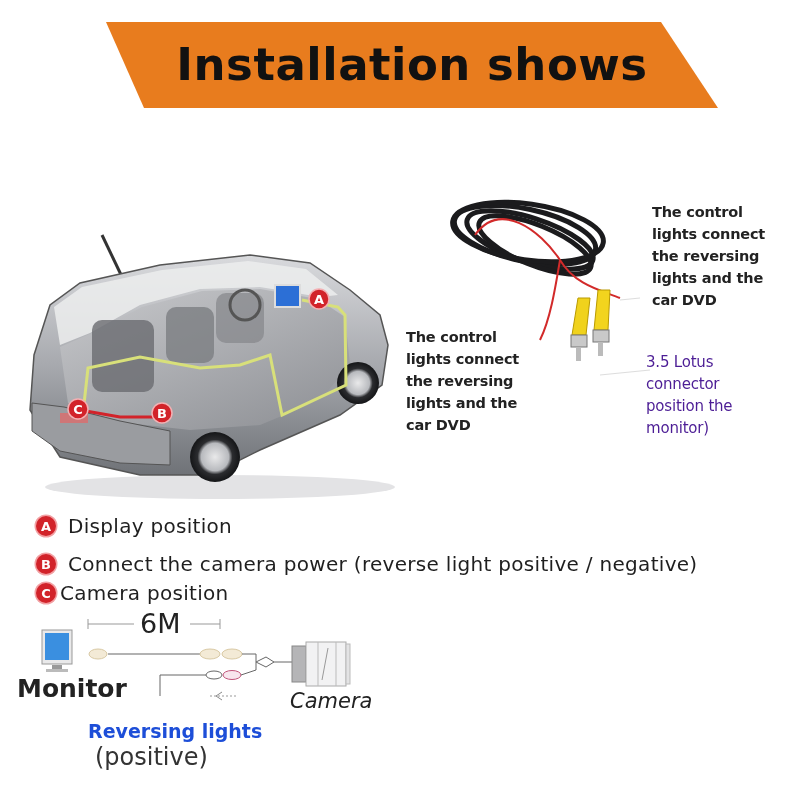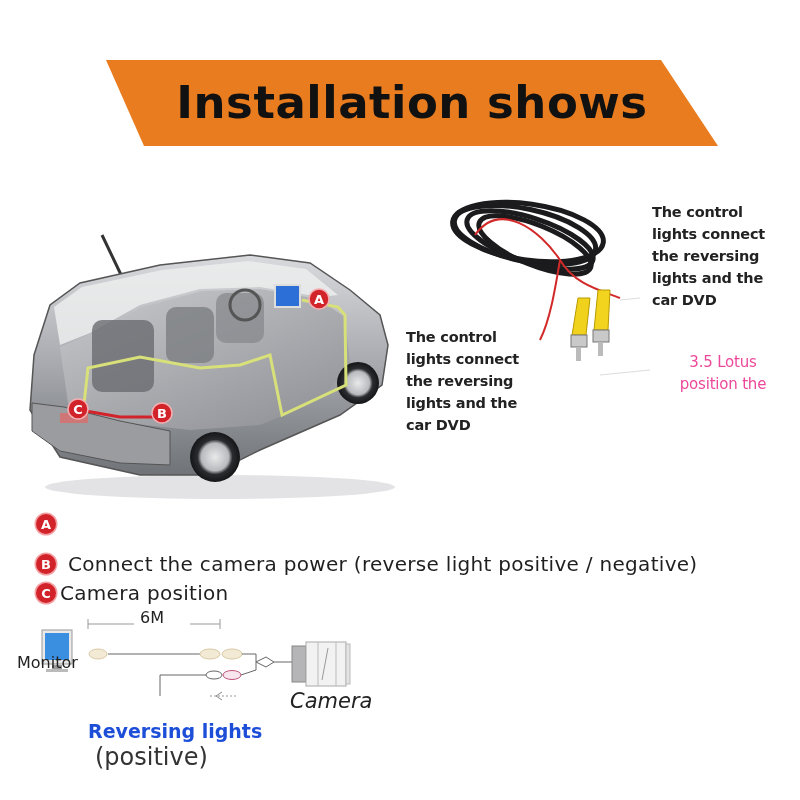--- a/index.html
+++ b/index.html
@@ -1,43 +1,43 @@
 <!DOCTYPE html>
 <html><head>
 <meta charset="utf-8">
 <style>
   * { box-sizing: border-box; margin: 0; padding: 0; }
   html, body { width: 800px; height: 800px; background: #ffffff; overflow: hidden; }
   body { position: relative; font-family: "DejaVu Sans", sans-serif; color: #1a1a1a; }
 
-  .banner { position: absolute; left: 106px; top: 22px; width: 612px; height: 75px; margin-top: 38px; }
+  .banner { position: absolute; left: 106px; top: 22px; width: 612px; height: 75px; }
   .banner svg { position: absolute; left: 0; top: 0; }
   .banner-title { position: absolute; left: 0; top: 0; width: 100%; height: 86px; line-height: 86px; text-align: center;
     font-family: "DejaVu Sans", sans-serif; font-weight: bold; font-size: 45px; color: #111; letter-spacing: 0.5px; padding-left: 0px; }
 
   .note { position: absolute; font-size: 14.5px; line-height: 22px; font-weight: bold; color: #222; letter-spacing: -0.2px; }
   .note-right { left: 652px; top: 201px; width: 150px; }
   .note-mid { left: 406px; top: 326px; width: 140px; }
-  .note-lotus { left: 646px; top: 351px; width: 154px; font-weight: normal; font-size: 15px; color: #ec4899; text-align: center; }
+  .note-lotus { left: 646px; top: 351px; width: 154px; font-weight: normal; font-size: 15px; color: #4c1d95; }
 
   .scene { position: absolute; }
 
   .legend { position: absolute; left: 36px; top: 511px; }
   .legend-row { position: absolute; left: 0; display: flex; align-items: center; white-space: nowrap; }
   .badge { width: 20px; height: 20px; border-radius: 50%; background: #d2232a; color: #fff; font-weight: bold; font-size: 13px;
     display: flex; align-items: center; justify-content: center; box-shadow: 0 0 0 1.5px #f2a0a3; flex: none; }
   .legend-text { font-size: 20px; color: #1f1f1f; margin-left: 12px; letter-spacing: 0.3px; }
   .row-a { top: 3px; }
   .row-b { top: 41px; }
   .row-c { top: 70px; }
   .row-c .legend-text { margin-left: 4px; }
 
   .dlabel { position: absolute; font-size: 18px; color: #222; white-space: nowrap; }
-  .d-6m { left: 140px; top: 608px; font-size: 16px; }
-  .d-monitor { left: 17px; top: 653px; font-size: 16px; }
+  .d-6m { left: 140px; top: 608px; font-size: 27px; }
+  .d-monitor { left: 17px; top: 674px; font-size: 25px; font-weight: bold; }
   .d-camera { left: 290px; top: 689px; font-size: 21px; font-style: italic; }
   .d-rev { left: 88px; top: 720px; font-size: 19px; font-weight: bold; color: #1d4ed8; }
   .d-pos { left: 95px; top: 743px; font-size: 24px; color: #333; }
 </style>
 </head>
 <body>
 
 <div class="banner">
   <svg width="612" height="86" viewBox="0 0 612 86">
     <polygon points="0,0 555,0 612,86 38,86" fill="#E87C1E"></polygon>
@@ -143,26 +143,29 @@
 </div>
 <div class="note note-mid">
   <div>The control</div>
   <div>lights connect</div>
   <div>the reversing</div>
   <div>lights and the</div>
   <div>car DVD</div>
 </div>
 <div class="note note-lotus">
   <div>3.5 Lotus</div>
+  <div>connector</div>
   <div>position the</div>
+  <div>monitor)</div>
 </div>
 
 <div class="legend">
   <div class="legend-row row-a">
     <span class="badge">A</span>
+    <span class="legend-text">Display position</span>
   </div>
   <div class="legend-row row-b">
     <span class="badge">B</span>
     <span class="legend-text">Connect the camera power (reverse light positive / negative)</span>
   </div>
   <div class="legend-row row-c">
     <span class="badge">C</span>
     <span class="legend-text">Camera position</span>
   </div>
 </div>

